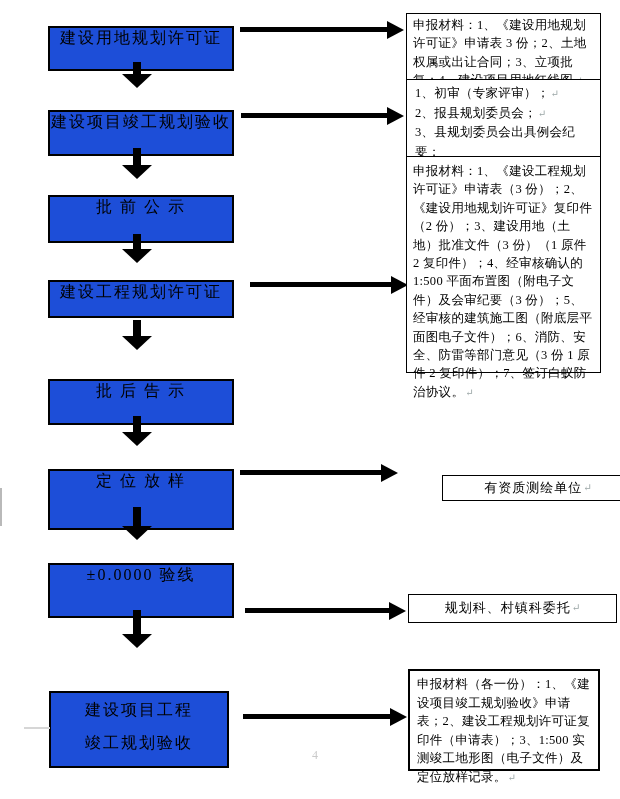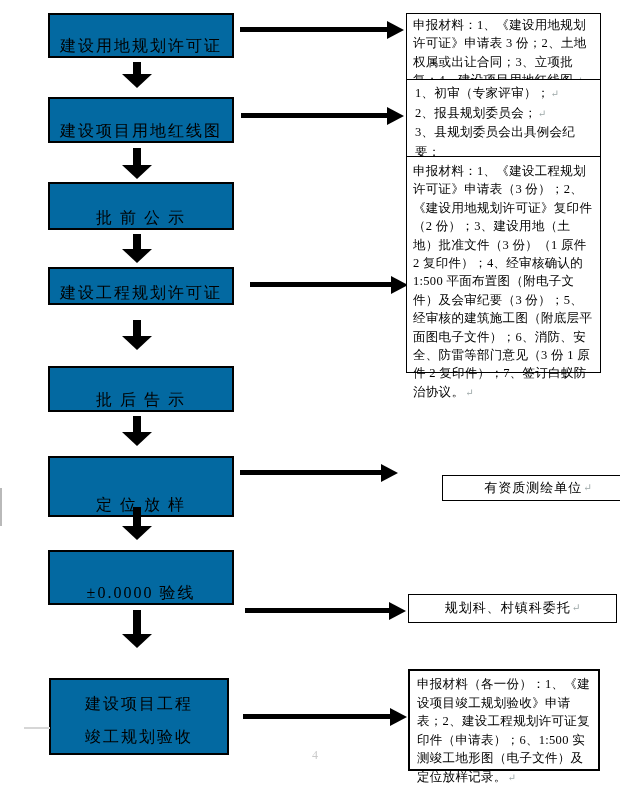--- a/index.html
+++ b/index.html
@@ -5,23 +5,23 @@
   html,body{margin:0;padding:0;}
   body{
     width:620px;height:799px;background:#ffffff;position:relative;overflow:hidden;
     font-family:"Liberation Serif","DejaVu Serif",serif;color:#000;
   }
   #page{position:absolute;inset:0;width:620px;height:799px;}
 
   
   .lbox{
     position:absolute;left:48px;width:186px;
-    border:2px solid #000;background:#0369a1;box-sizing:border-box;
-    display:flex;flex-direction:column;align-items:center;justify-content:flex-end;
-    font-size:16px;letter-spacing:2px;text-align:center;line-height:1.25;
+    border:2px solid #000;background:#1d4ed8;box-sizing:border-box;
+    display:flex;flex-direction:column;align-items:center;justify-content:flex-start;
+    font-size:16px;letter-spacing:2px;text-align:center;line-height:1.25;margin-top:13px;
   }
   
   .rbox{
     position:absolute;left:406px;width:195px;
     border:1px solid #000;background:#fff;box-sizing:border-box;
     font-size:12.5px;line-height:18.4px;letter-spacing:0.3px;
     padding:2px 6px;text-align:left;
   }
   .rbox.center{display:flex;align-items:center;justify-content:center;text-align:center;letter-spacing:1px;font-size:13px;padding:0 4px;}
   .rbox.thick{border-width:2px;}
@@ -48,21 +48,21 @@
 </style>
 </head>
 <body>
 
 <div id="page">
 
   <div class="lbox" style="top:13px;height:45px;">
     <span>建设用地规划许可证</span>
   </div>
   <div class="lbox" style="top:97px;height:46px;">
-    <span>建设项目用地红线图</span>
+    <span>建设项目竣工规划验收</span>
   </div>
   <div class="lbox" style="top:182px;height:48px;">
     <span>批 前 公 示</span>
   </div>
   <div class="lbox" style="top:267px;height:38px;">
     <span>建设工程规划许可证</span>
   </div>
   <div class="lbox" style="top:366px;height:46px;">
     <span>批 后 告 示</span>
   </div>
@@ -150,20 +150,20 @@
     <span>有资质测绘单位</span>
       <span class="crlf">↵</span>
   </div>
 
   <div class="rbox center" style="top:594px;height:29px;left:408px;width:209px;">
     <span>规划科、村镇科委托</span>
       <span class="crlf">↵</span>
   </div>
 
   <div class="rbox thick" style="top:669px;height:102px;left:408px;width:192px;line-height:18.6px;padding:4px 7px;">
-    <span>申报材料（各一份）：1、《建设项目竣工规划验收》申请表；2、建设工程规划许可证复印件（申请表）；6、1:500 实测竣工地形图（电子文件）及定位放样记录。</span><span class="crlf">↵</span>
+    <span>申报材料（各一份）：1、《建设项目竣工规划验收》申请表；2、建设工程规划许可证复印件（申请表）；3、1:500 实测竣工地形图（电子文件）及定位放样记录。</span><span class="crlf">↵</span>
   </div>
 
   <div class="edge-mark"></div>
   <div class="anchor-dash"></div>
   <div class="page-num">4</div>
 
 </div>
 
 </body></html>

